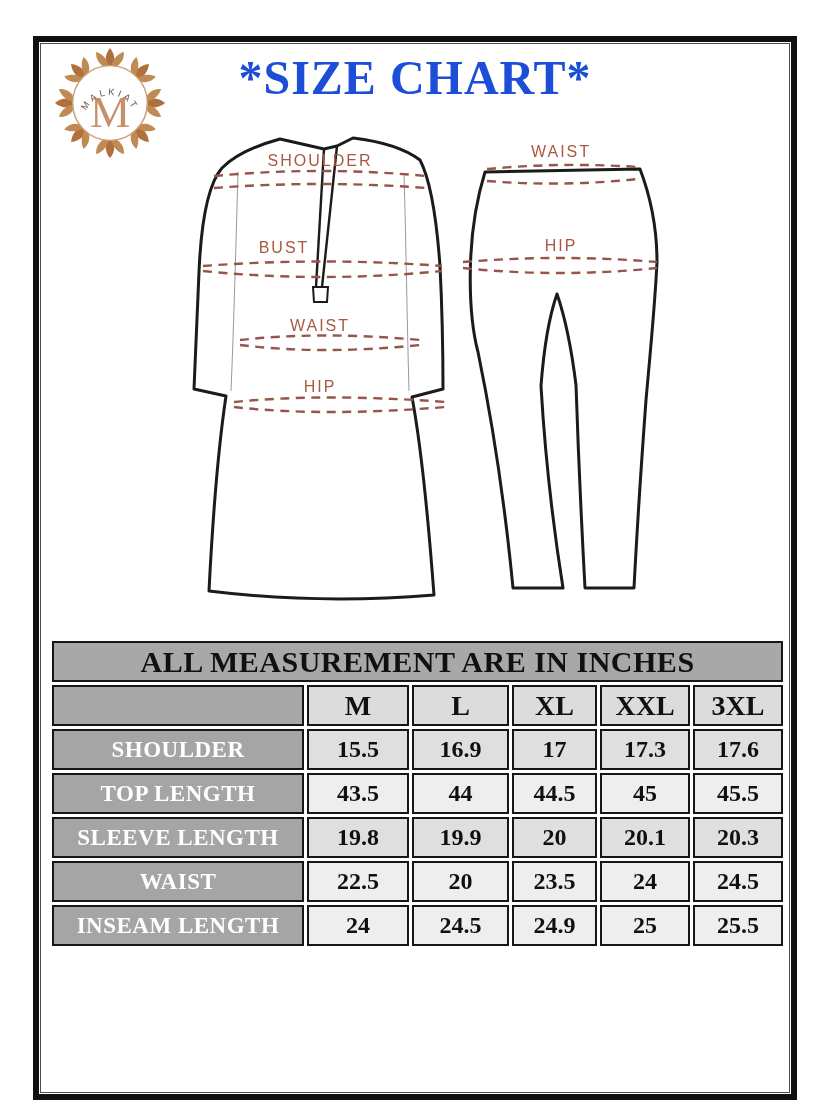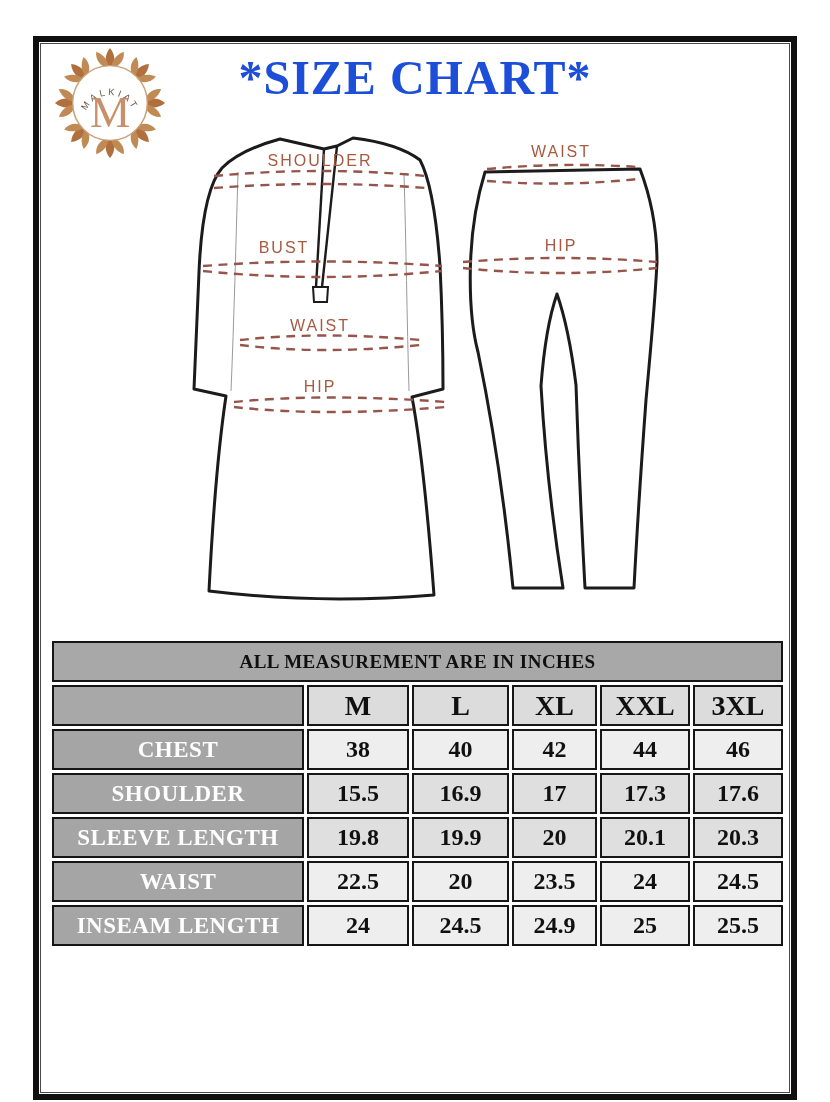--- a/index.html
+++ b/index.html
@@ -28,21 +28,21 @@
   }
   .table-wrap{position:absolute;left:10px;top:596px;}
   table{
     border-collapse:separate;border-spacing:3px;table-layout:fixed;
     width:737px;background:#ffffff;
   }
   th,td{
     border:2px solid #161616;height:37px;text-align:center;vertical-align:middle;
     padding:0;font-weight:bold;color:#101010;overflow:hidden;
   }
-  .band{background:#a8a8a8;font-size:19px;letter-spacing:0.5px;}
+  .band{background:#a8a8a8;font-size:30px;letter-spacing:0.5px;}
   .corner{background:#a8a8a8;}
   .size-th{background:#dcdcdc;font-size:28px;}
   .row-label{background:#a5a5a5;color:#ffffff;font-size:23px;letter-spacing:0.5px;}
   tr.light td.val{background:#eeeeee;}
   tr.dark td.val{background:#dfdfdf;}
   td.val{font-size:24px;}
 </style>
 </head>
 <body>
 
@@ -154,36 +154,36 @@
         <tr>
           <th class="corner"></th>
         <th class="size-th">M</th>
             <th class="size-th">L</th>
             <th class="size-th">XL</th>
             <th class="size-th">XXL</th>
             <th class="size-th">3XL</th>
           </tr>
       </thead>
       <tbody>
-          <tr class="light">
-            <th class="row-label">CHEST</th>
-            <td class="val">38</td>
-            <td class="val">40</td>
-            <td class="val">42</td>
-            <td class="val">44</td>
-            <td class="val">46</td>
-          </tr>
           <tr class="dark">
             <th class="row-label">SHOULDER</th>
             <td class="val">15.5</td>
             <td class="val">16.9</td>
             <td class="val">17</td>
             <td class="val">17.3</td>
             <td class="val">17.6</td>
           </tr>
+          <tr class="light">
+            <th class="row-label">TOP LENGTH</th>
+            <td class="val">43.5</td>
+            <td class="val">44</td>
+            <td class="val">44.5</td>
+            <td class="val">45</td>
+            <td class="val">45.5</td>
+          </tr>
           <tr class="dark">
             <th class="row-label">SLEEVE LENGTH</th>
             <td class="val">19.8</td>
             <td class="val">19.9</td>
             <td class="val">20</td>
             <td class="val">20.1</td>
             <td class="val">20.3</td>
           </tr>
           <tr class="light">
             <th class="row-label">WAIST</th>

